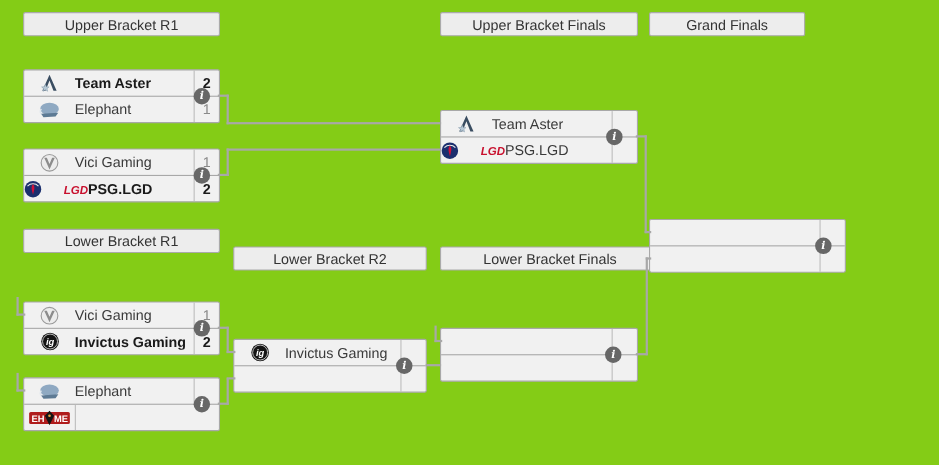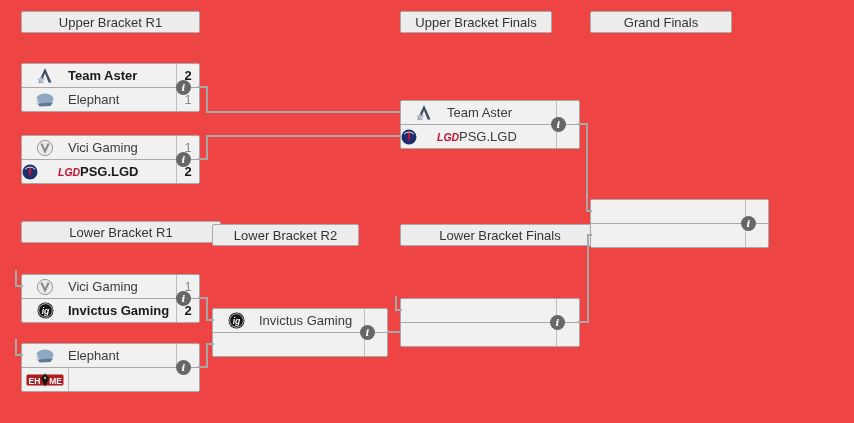--- a/index.html
+++ b/index.html
@@ -1,16 +1,16 @@
 <!DOCTYPE html>
 <html><head>
 <meta charset="utf-8">
 <style>
   html,body{margin:0;padding:0;background:#fff;}
-  #canvas{position:relative;width:854px;height:423px;background:#ef4444;overflow:hidden;
+  #canvas{position:relative;width:854px;height:423px;background:#84cc16;overflow:hidden;
           font-family:"Liberation Sans",sans-serif;}
   .hdr{position:absolute;height:22px;box-sizing:border-box;background:#ededed;
        border:1px solid #aaa;border-radius:2px;display:flex;align-items:center;
        justify-content:center;font-size:13px;color:#333;}
   .match{position:absolute;height:49px;box-sizing:border-box;background:#f1f1f1;
          border:1px solid #a8a8a8;border-radius:2px;}
   .mrow{height:23px;display:flex;align-items:center;}
   .mrow + .mrow{border-top:1px solid #a8a8a8;}
   .logoarea{flex:0 0 46px;display:flex;align-items:center;justify-content:center;gap:20px;text-align:center;}
   .tname{flex:1;font-size:13px;color:#3a3a3a;white-space:nowrap;overflow:hidden;}
@@ -25,30 +25,30 @@
   svg text{font-family:"Liberation Sans",sans-serif;}
 </style>
 </head>
 <body>
 
 <div id="canvas">
 
   <div class="hdr" style="left:21px;top:11px;width:179px">
       <span>Upper Bracket R1</span>
     </div>
-  <div class="hdr" style="left:400px;top:11px;width:152px">
+  <div class="hdr" style="left:400px;top:11px;width:180px">
       <span>Upper Bracket Finals</span>
     </div>
   <div class="hdr" style="left:590px;top:11px;width:142px">
       <span>Grand Finals</span>
     </div>
-  <div class="hdr" style="left:21px;top:221px;width:200px">
+  <div class="hdr" style="left:21px;top:208px;width:179px">
       <span>Lower Bracket R1</span>
     </div>
-  <div class="hdr" style="left:212px;top:224px;width:147px">
+  <div class="hdr" style="left:212px;top:224px;width:176px">
       <span>Lower Bracket R2</span>
     </div>
   <div class="hdr" style="left:400px;top:224px;width:200px">
       <span>Lower Bracket Finals</span>
     </div>
 
   <div class="line" style="left:198px;top:86px;width:10px;height:2px"></div>
   <div class="line" style="left:206px;top:86px;width:2px;height:27px"></div>
   <div class="line" style="left:206px;top:111px;width:195px;height:2px"></div>
 

